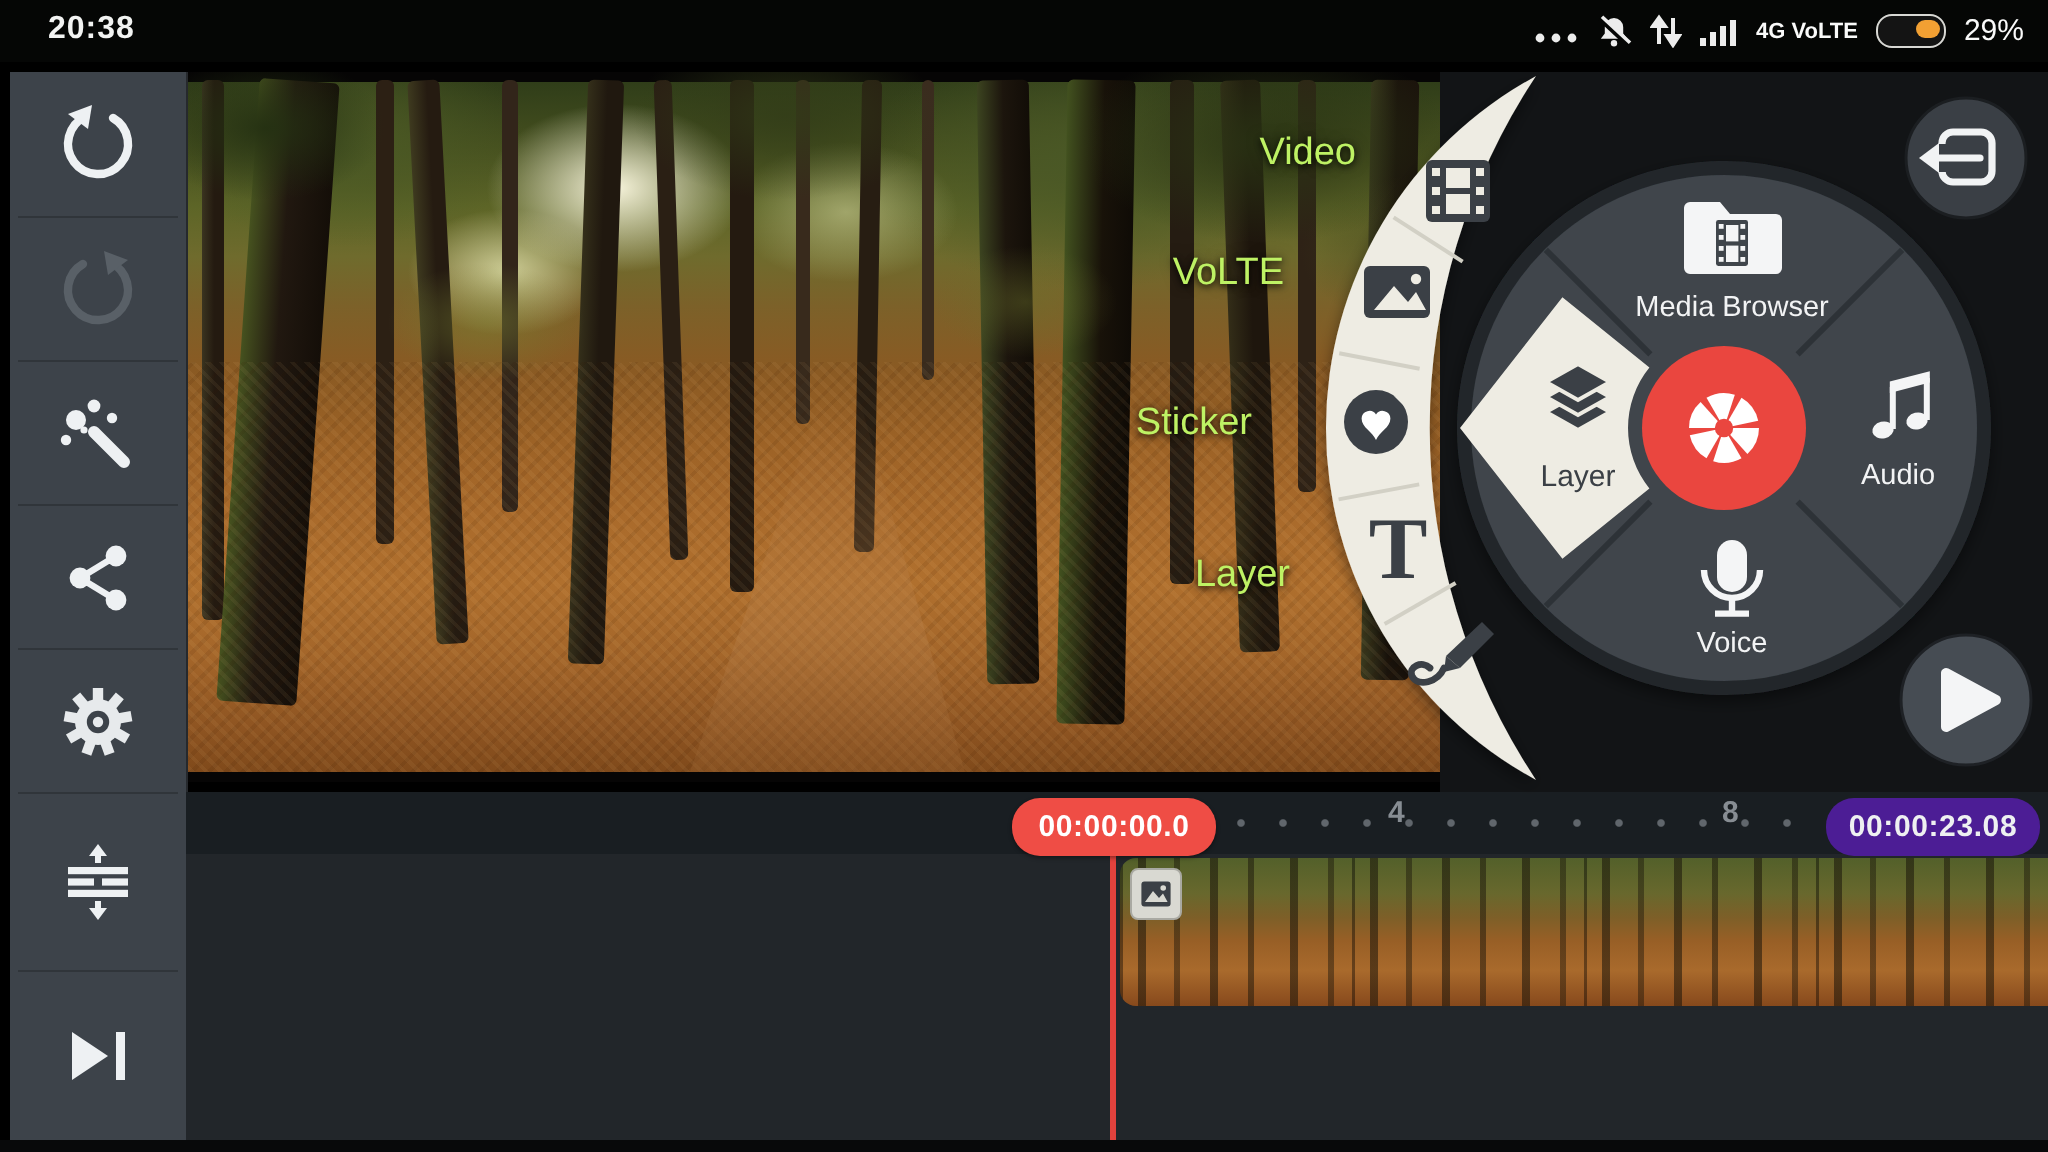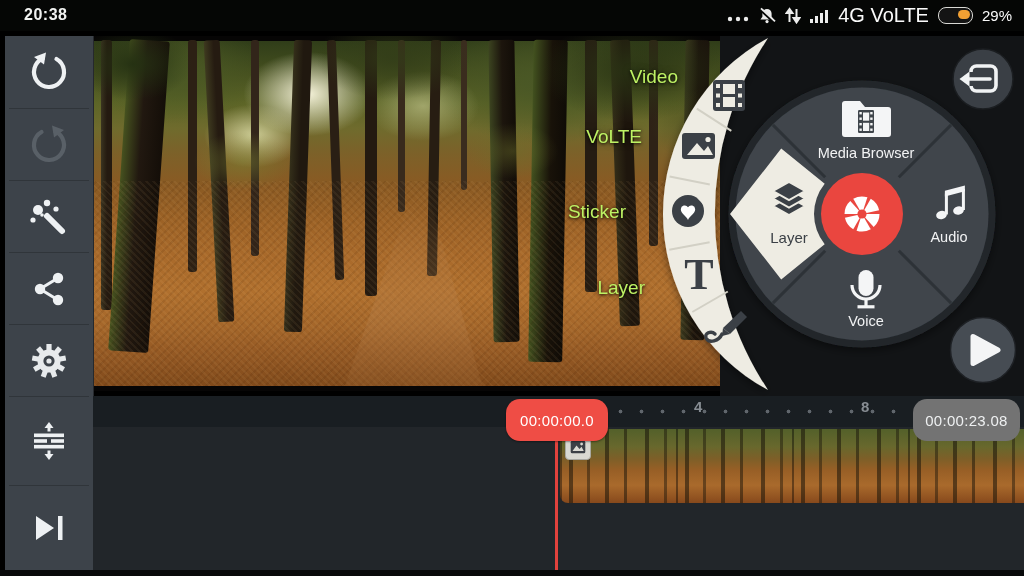--- a/index.html
+++ b/index.html
@@ -4,21 +4,21 @@
 <style>
   html,body{margin:0;padding:0;background:#000;}
   #stage{position:relative;width:1024px;height:576px;background:#000;overflow:hidden;
          font-family:"Liberation Sans",sans-serif;-webkit-font-smoothing:antialiased;}
   .abs{position:absolute;}
 
   
   #statusbar{left:0;top:0;width:1024px;height:31px;background:#050605;color:#f2f3f2;}
   #sb-time{left:24px;top:6px;font-size:16px;font-weight:bold;letter-spacing:.5px;}
   #sb-right{right:12px;top:0;height:31px;display:flex;align-items:center;gap:9px;}
-  #sb-net{font-size:20px;font-weight:normal;color:#fafafa;}
+  #sb-net{font-size:11px;font-weight:bold;color:#fafafa;}
   #sb-batt{position:relative;width:33px;height:15px;border:1.6px solid #d8d8d4;border-radius:8px;background:#141414;}
   #sb-batt .knob{position:absolute;right:1.5px;top:1.5px;width:12px;height:9px;border-radius:6px;background:#f2a033;}
   #sb-pct{font-size:15px;font-weight:normal;color:#fafafa;}
 
   
   #sidebar{left:5px;top:36px;width:88px;height:534px;background:#3d434a;border-right:1px solid #26292d;}
   .sb-cell{position:absolute;left:0;width:88px;display:flex;align-items:center;justify-content:center;}
   .sb-div{position:absolute;left:4px;width:80px;height:1px;background:#30353a;}
 
   
@@ -58,24 +58,24 @@
   .tl-num{position:absolute;top:398px;color:#878d93;font-size:15px;font-weight:bold;}
   #tl-track{left:93px;top:427px;width:931px;height:143px;background:#22262a;}
   #tl-bottom{left:0;top:570px;width:1024px;height:6px;background:#08090a;}
   #clip{left:560px;top:429px;width:464px;height:74px;border-radius:8px 0 0 8px;overflow:hidden;background:
     repeating-linear-gradient(90deg,rgba(0,0,0,.4) 0 1.5px,rgba(0,0,0,0) 1.5px 116px),
     repeating-linear-gradient(90deg,rgba(0,0,0,0) 0 9px,rgba(24,19,9,.55) 9px 13px,rgba(0,0,0,0) 13px 27px,rgba(24,19,9,.45) 27px 30px,rgba(0,0,0,0) 30px 45px,rgba(24,19,9,.55) 45px 49px,rgba(0,0,0,0) 49px 64px,rgba(24,19,9,.5) 64px 67px,rgba(0,0,0,0) 67px 85px,rgba(24,19,9,.55) 85px 89px,rgba(0,0,0,0) 89px 104px,rgba(24,19,9,.45) 104px 107px,rgba(0,0,0,0) 107px 116px),
     linear-gradient(180deg,#53602a 0%,#68682d 24%,#7d5f28 40%,#985f26 56%,#a96a2c 76%,#87491c 100%);}
   #clip-badge{left:565px;top:434px;width:24px;height:24px;border-radius:4px;background:#d9d9d2;
     border:1px solid #a9a9a2;display:flex;align-items:center;justify-content:center;}
   #playhead{left:555px;top:423px;width:3px;height:147px;background:#e2423d;}
-  .pill{position:absolute;top:399px;height:42px;border-radius:14px;display:flex;align-items:center;
-    justify-content:center;font-size:15px;font-weight:normal;color:#fff;letter-spacing:.3px;}
+  .pill{position:absolute;top:399px;height:29px;border-radius:14px;display:flex;align-items:center;
+    justify-content:center;font-size:15px;font-weight:bold;color:#fff;letter-spacing:.3px;}
   #pill-cur{left:506px;width:102px;background:#ef4d45;box-shadow:0 1px 2px rgba(0,0,0,.4);}
-  #pill-end{left:913px;width:107px;background:#737373;color:#eef0f1;}
+  #pill-end{left:913px;width:107px;background:#4c1d95;color:#eef0f1;}
 
   
   #overlay{left:0;top:0;width:1024px;height:576px;}
   svg text{font-family:"Liberation Sans",sans-serif;}
 </style>
 </head>
 <body>
 
 <div id="stage">
 

